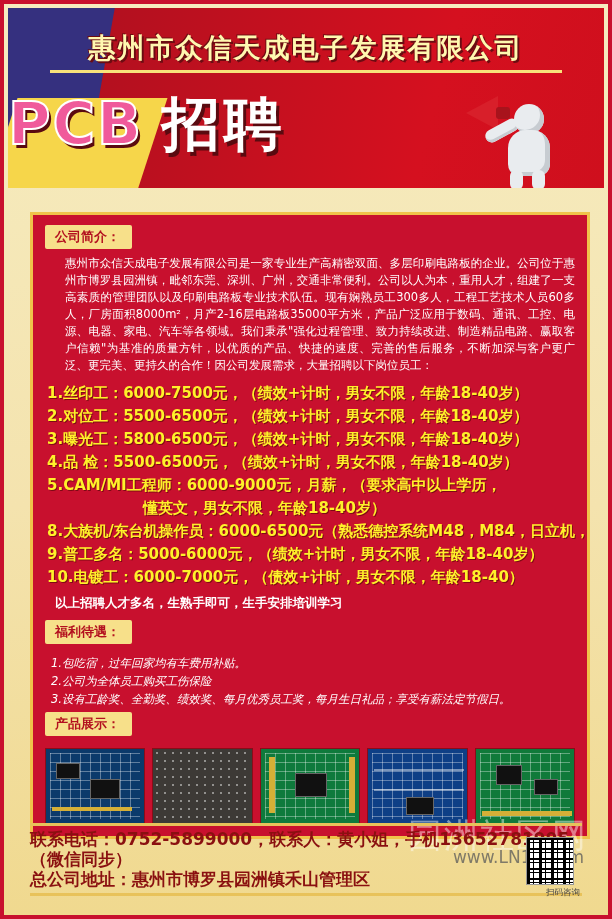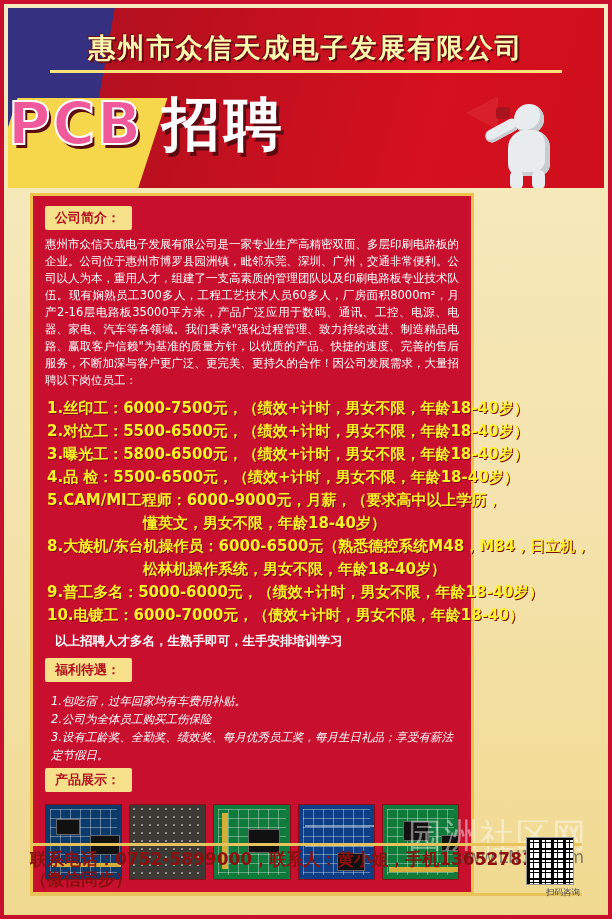--- a/index.html
+++ b/index.html
@@ -65,41 +65,42 @@
   .mascot .head{position:absolute;left:34px;top:24px;width:30px;height:30px;border-radius:50%;background:#e9ecef;box-shadow:inset -4px -4px 0 #c7ccd1;}
   .mascot .body{position:absolute;left:28px;top:50px;width:42px;height:46px;border-radius:18px 18px 12px 12px;background:#e9ecef;box-shadow:inset -5px -4px 0 #c7ccd1;}
   .mascot .arm{position:absolute;left:4px;top:44px;width:36px;height:13px;border-radius:7px;background:#e9ecef;transform:rotate(-28deg);box-shadow:inset 0 -3px 0 #c7ccd1;}
   .mascot .legl{position:absolute;left:30px;top:90px;width:13px;height:20px;border-radius:6px;background:#e9ecef;}
   .mascot .legr{position:absolute;left:52px;top:90px;width:13px;height:20px;border-radius:6px;background:#e9ecef;}
   .megaphone{position:absolute;left:-14px;top:16px;width:44px;height:34px;}
   .megaphone .cone{position:absolute;left:0;top:0;width:0;height:0;border-top:17px solid transparent;border-bottom:17px solid transparent;border-right:32px solid #d81f2a;}
   .megaphone .handle{position:absolute;left:30px;top:11px;width:14px;height:12px;background:#a8131c;border-radius:3px;}
   
   .panel{
-    position:absolute;left:26px;top:189px;width:444px;
+    position:absolute;left:26px;top:208px;width:560px;
     background:#c8102e;
     border:3px solid #f0c24a;
     box-sizing:border-box;
     padding:10px 12px 12px 12px;
   }
   .sec-title{
     display:inline-block;
     background:#f7e08a;
     color:#b3101f;
     font-weight:bold;
     font-size:13px;
     padding:3px 12px 3px 10px;
     border-radius:2px;
     margin-bottom:6px;
     font-family:"DejaVu Sans", sans-serif;
   }
   .intro{
     color:#ffffff;font-size:11.5px;line-height:17px;text-align:justify;
     font-family:"DejaVu Sans", sans-serif;
     margin-bottom:8px;
+    margin-left:20px;
   }
   .jobs{margin:2px 0 4px 2px;}
   .job{
     color:#fff12a;
     font-size:15px;font-weight:bold;line-height:23px;
     font-family:"DejaVu Sans", sans-serif;
     text-shadow:1px 1px 0 #7d0a14;
     white-space:nowrap;
   }
   .job .sub{display:block;padding-left:96px;}
@@ -213,21 +214,20 @@
       </div>
       <div class="job">
         <span>4.品  检：5500-6500元，（绩效+计时，男女不限，年龄18-40岁）</span>
       </div>
       <div class="job">
         <span>5.CAM/MI工程师：6000-9000元，月薪，（要求高中以上学历，</span>
         <span class="sub">懂英文，男女不限，年龄18-40岁）</span>
       </div>
       <div class="job">
         <span>8.大族机/东台机操作员：6000-6500元（熟悉德控系统M48，M84，日立机，</span>
-        <span class="sub">松林机操作系统，男女不限，年龄18-40岁）</span>
       </div>
       <div class="job">
         <span>9.普工多名：5000-6000元，（绩效+计时，男女不限，年龄18-40岁）</span>
       </div>
       <div class="job">
         <span>10.电镀工：6000-7000元，（债效+计时，男女不限，年龄18-40）</span>
       </div>
     </div>
 
     <div class="note">以上招聘人才多名，生熟手即可，生手安排培训学习</div>
@@ -270,18 +270,19 @@
       </div>
     </div>
   </div>
 
   <div class="watermark">园洲社区网</div>
   <div class="watermark-sub">www.LN19.com</div>
 
   <div class="footer">
     <div class="yellowbar"></div>
     <div class="fline">联系电话：0752-5899000，联系人：黄小姐，手机13652781995（微信同步）</div>
+    <div class="fline">总公司地址：惠州市博罗县园洲镇禾山管理区</div>
     <div class="yellowbar"></div>
     <div class="qr"></div>
     <div class="qr-label">扫码咨询</div>
   </div>
 
 </div>
 
 </body></html>

